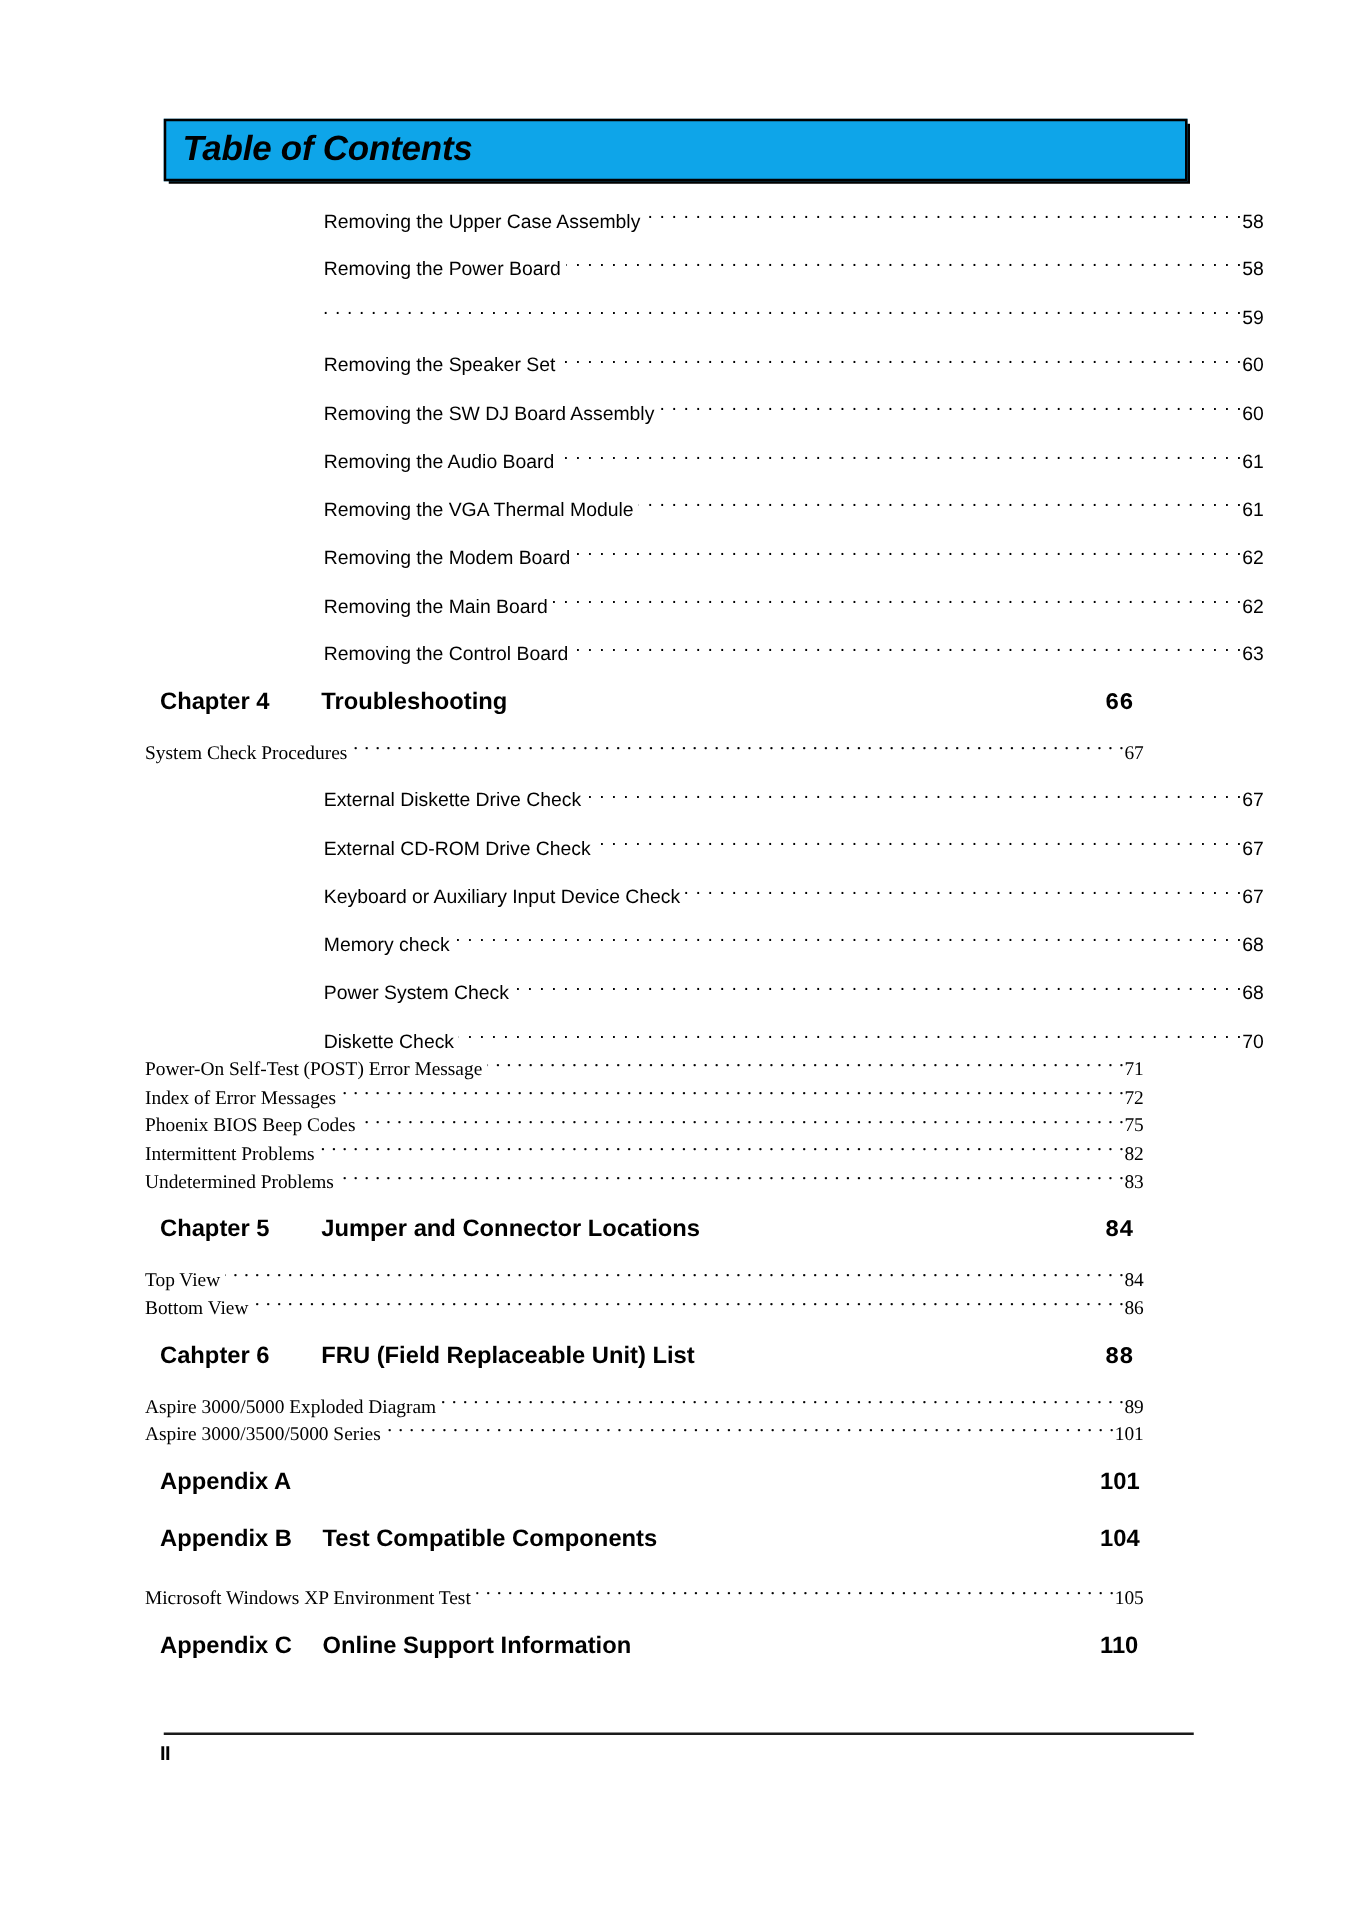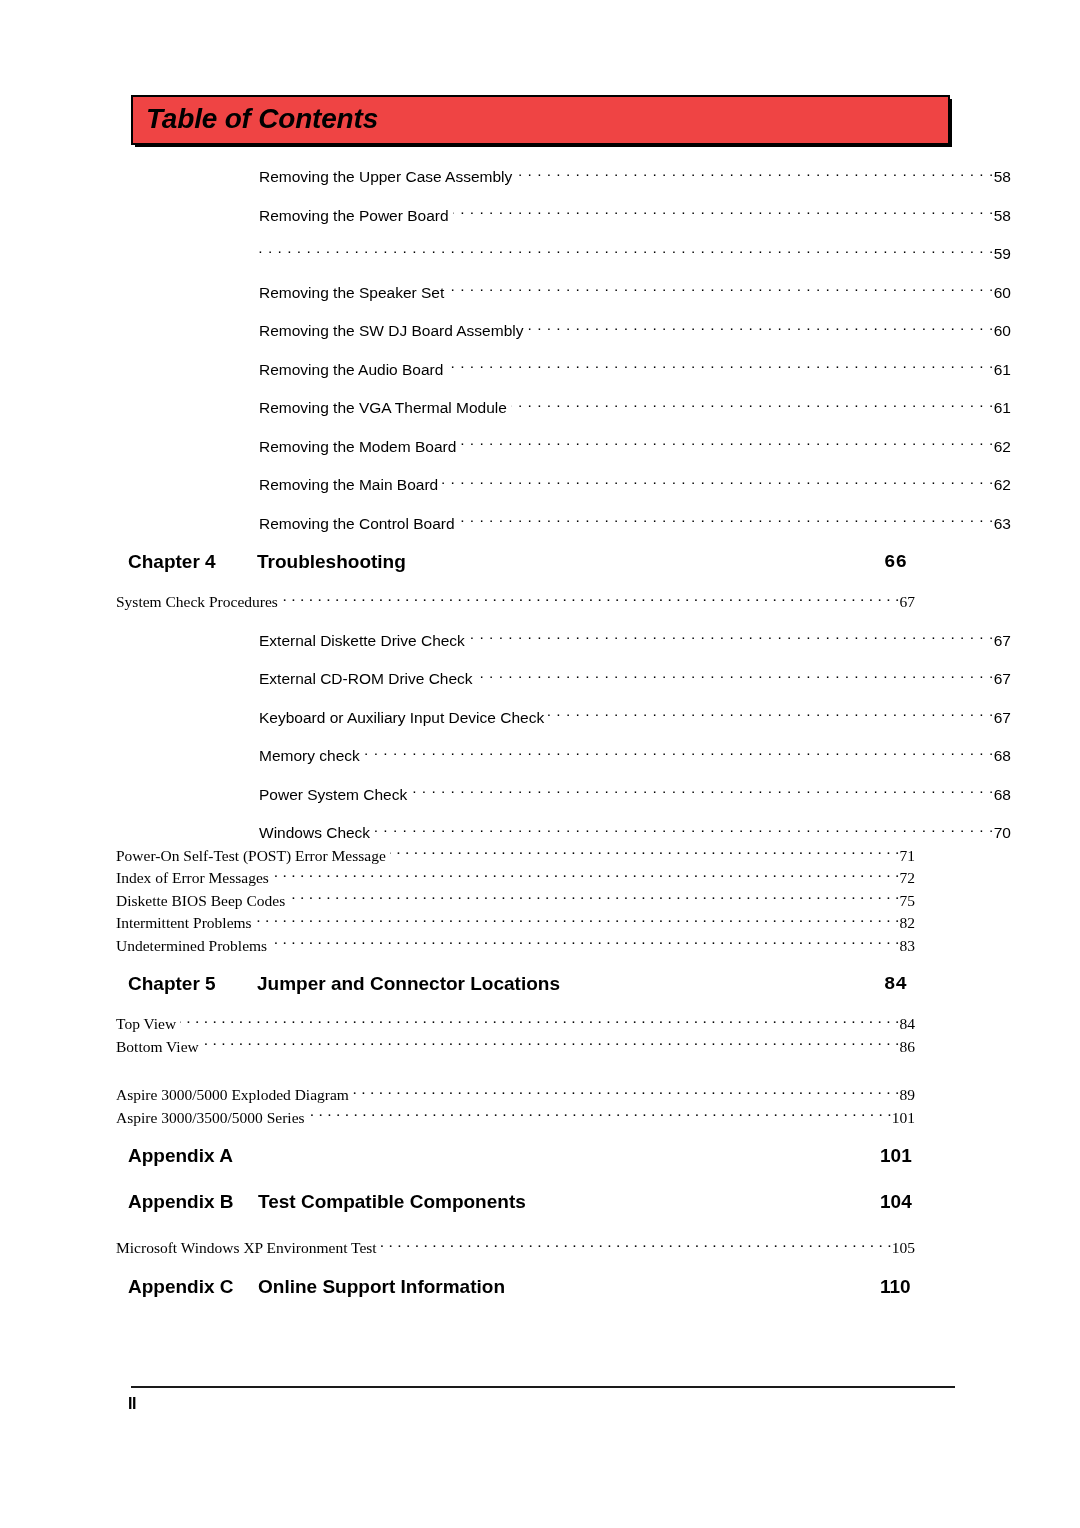--- a/index.html
+++ b/index.html
@@ -25,21 +25,21 @@
 
   
   .title-box {
     position: absolute;
     left: 131px;
     top: 95px;
     width: 819px;
     height: 50px;
     border: 2px solid #000000;
     box-shadow: 3px 3px 0 -1px #000000;
-    background: #ef4444;
+    background: #0ea5e9;
     box-sizing: border-box;
   }
   .title-text {
     position: absolute;
     left: 13px;
     top: 50%;
     transform: translateY(-52%);
     font-size: 28px;
     font-weight: bold;
     font-style: italic;
@@ -242,36 +242,36 @@
           <span class="label">Memory check</span>
           <span class="leader"></span>
           <span class="page-num">68</span>
         </div>
         <div class="entry lvl2">
           <span class="label">Power System Check</span>
           <span class="leader"></span>
           <span class="page-num">68</span>
         </div>
         <div class="entry lvl2">
-          <span class="label">Windows Check</span>
+          <span class="label">Diskette Check</span>
           <span class="leader"></span>
           <span class="page-num">70</span>
         </div>
         <div class="entry lvl1">
           <span class="label">Power-On Self-Test (POST) Error Message</span>
           <span class="leader"></span>
           <span class="page-num">71</span>
         </div>
         <div class="entry lvl1">
           <span class="label">Index of Error Messages</span>
           <span class="leader"></span>
           <span class="page-num">72</span>
         </div>
         <div class="entry lvl1">
-          <span class="label">Diskette BIOS Beep Codes</span>
+          <span class="label">Phoenix BIOS Beep Codes</span>
           <span class="leader"></span>
           <span class="page-num">75</span>
         </div>
         <div class="entry lvl1">
           <span class="label">Intermittent Problems</span>
           <span class="leader"></span>
           <span class="page-num">82</span>
         </div>
         <div class="entry lvl1">
           <span class="label">Undetermined Problems</span>
@@ -292,20 +292,25 @@
           <span class="leader"></span>
           <span class="page-num">84</span>
         </div>
         <div class="entry lvl1">
           <span class="label">Bottom View</span>
           <span class="leader"></span>
           <span class="page-num">86</span>
         </div>
       </div>
       <div class="spacer-md"></div>
+      <div class="chapter two-digit">
+        <span class="ch-label">Cahpter 6</span>
+        <span class="ch-title">FRU (Field Replaceable Unit) List</span>
+        <span class="ch-page">88</span>
+      </div>
       <div class="spacer-sm"></div>
       <div>
         <div class="entry lvl1">
           <span class="label">Aspire 3000/5000 Exploded Diagram</span>
           <span class="leader"></span>
           <span class="page-num">89</span>
         </div>
         <div class="entry lvl1">
           <span class="label">Aspire 3000/3500/5000 Series</span>
           <span class="leader"></span>

